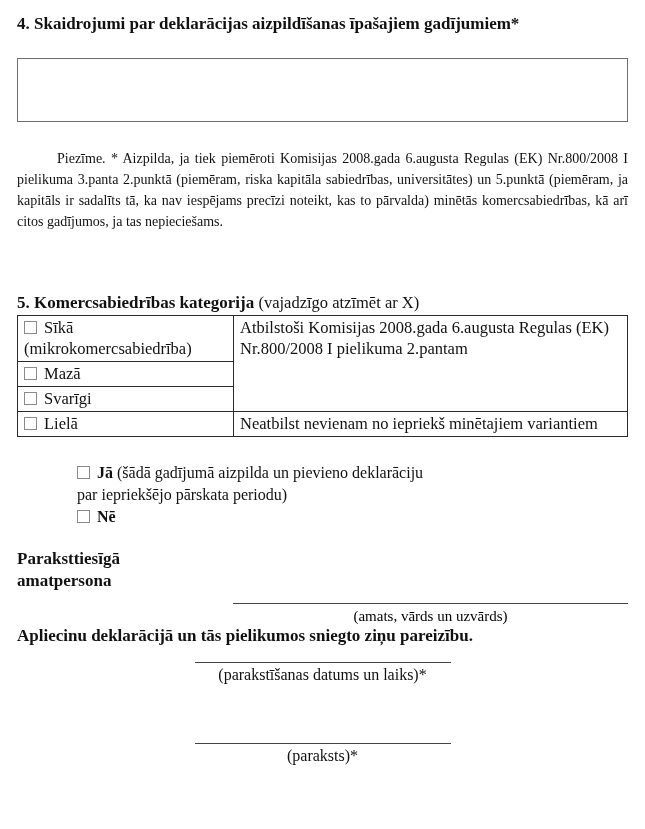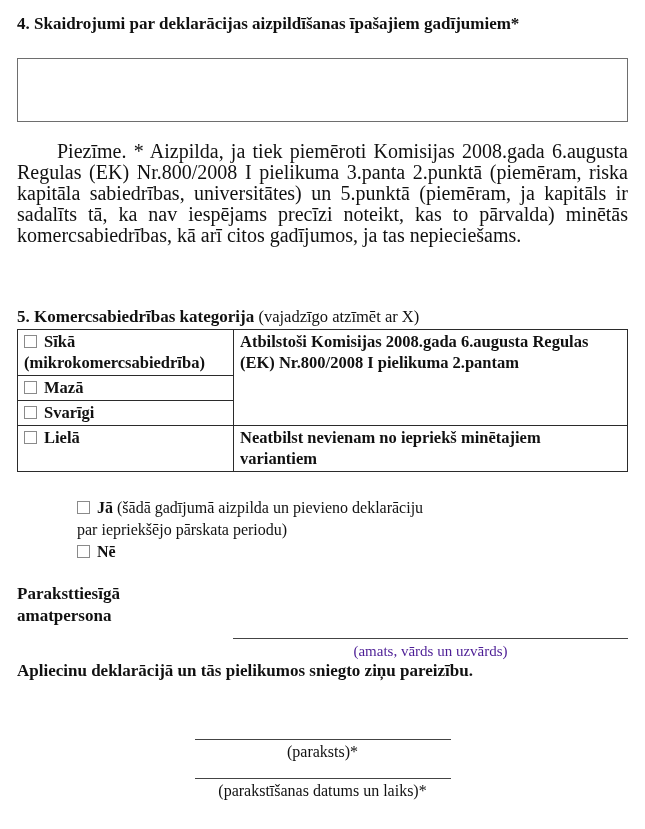--- a/index.html
+++ b/index.html
@@ -25,41 +25,40 @@
     line-height: 20px;
   }
   .section4-heading { margin-top: 2px; }
   .explanation-box {
     margin-top: 24px;
     height: 62px;
     border: 1px solid #6e6e6e;
     background: #ffffff;
   }
   .note-paragraph {
-    margin-top: 19px;
+    margin-top: 26px;
     text-align: justify;
     text-indent: 40px;
     line-height: 21px;
-    font-size: 20px;
+    font-size: 14px;
   }
   .section5-heading {
     margin-top: 61px;
     font-size: 17px;
     line-height: 20px;
   }
   .section5-heading .normal {
     font-weight: normal;
     font-size: 16.5px;
   }
   table.category-table {
     border-collapse: collapse;
     width: 611px;
     margin-top: 2px;
     table-layout: fixed;
-    font-weight: bold;
   }
   table.category-table td {
     border: 1px solid #2b2b2b;
     padding: 1px 6px 2px 6px;
     vertical-align: top;
     line-height: 21px;
     font-size: 16.5px;
   }
   td.cat-cell { width: 203px; }
   td.lg-cell  { vertical-align: middle; }
@@ -99,21 +98,21 @@
   }
   .signatory-line {
     height: 55px;
     border-bottom: 1px solid #444444;
   }
   .line-caption {
     text-align: center;
     font-size: 15px;
     line-height: 20px;
     padding-top: 2px;
-    color: #4c1d95;
+    color: #000000;
   }
   .attestation {
     font-weight: bold;
     font-size: 17px;
   }
   .sig-block {
     width: 256px;
     margin: 0 auto;
   }
   .sig-block-1 { margin-top: 58px; }
@@ -188,23 +187,23 @@
   <div class="signatory-section">
     <div class="signatory-label">Paraksttiesīgā amatpersona</div>
     <div class="signatory-line-wrap">
       <div class="signatory-line"></div>
       <div class="line-caption">(amats, vārds un uzvārds)</div>
     </div>
   </div>
 
   <div class="attestation">Apliecinu deklarācijā un tās pielikumos sniegto ziņu pareizību.</div>
 
+  <div class="sig-block sig-block-2">
+    <div class="sig-line"></div>
+    <div class="sig-caption">(parakstīšanas datums un laiks)*</div>
+  </div>
+
   <div class="sig-block sig-block-1">
     <div class="sig-line"></div>
     <div class="sig-caption">(paraksts)*</div>
   </div>
 
-  <div class="sig-block sig-block-2">
-    <div class="sig-line"></div>
-    <div class="sig-caption">(parakstīšanas datums un laiks)*</div>
-  </div>
-
 </div>
 
 </body></html>

